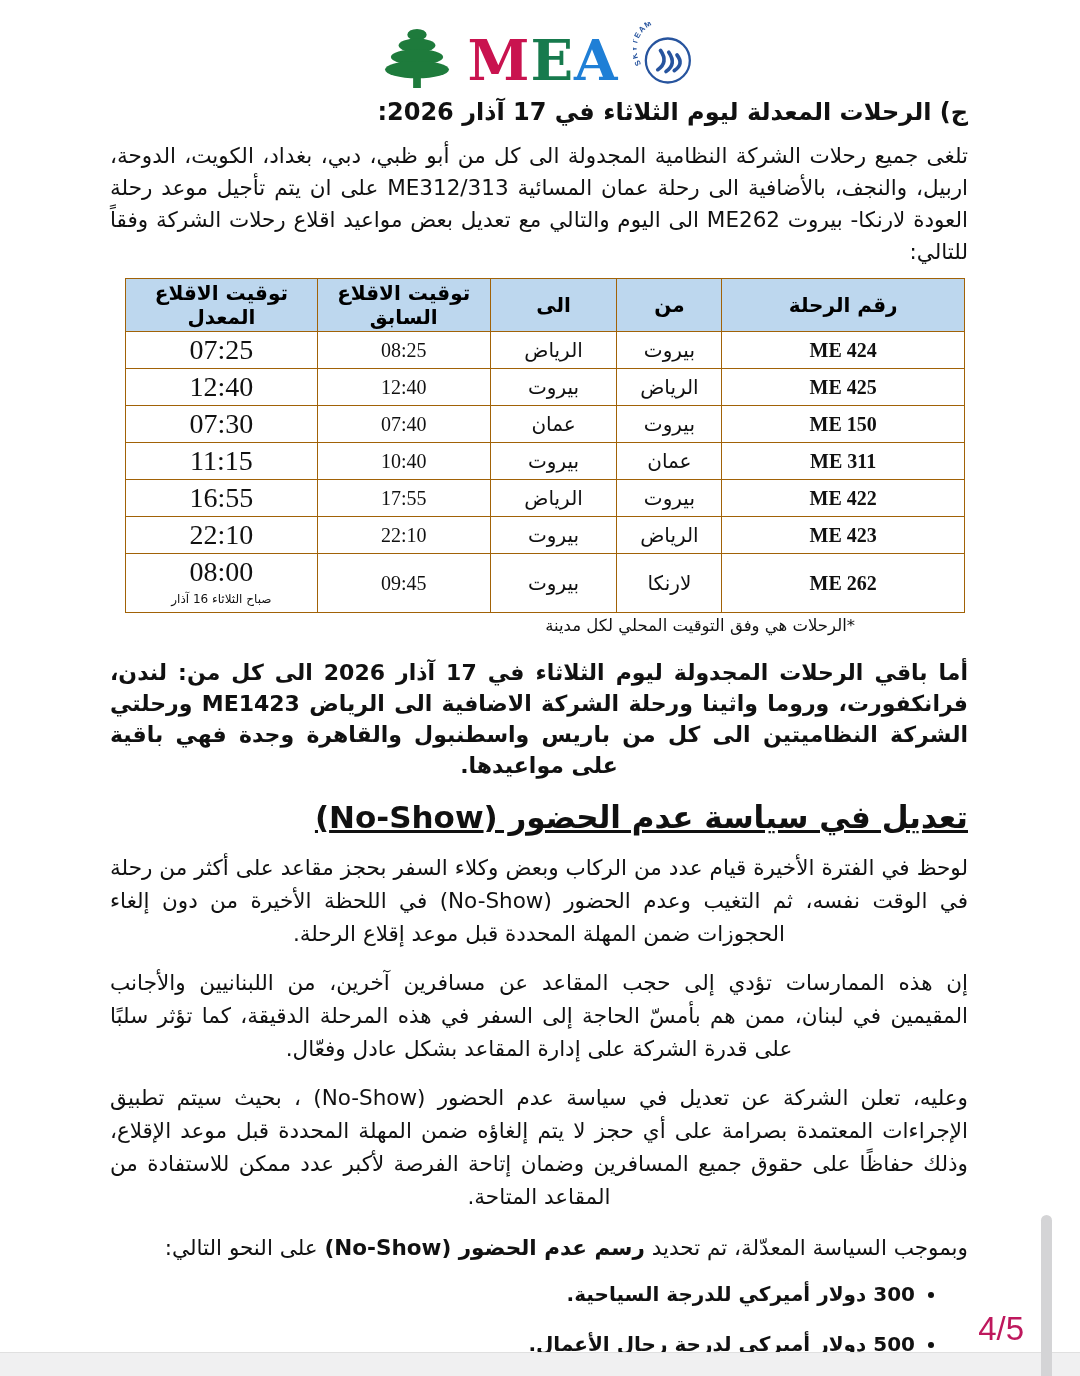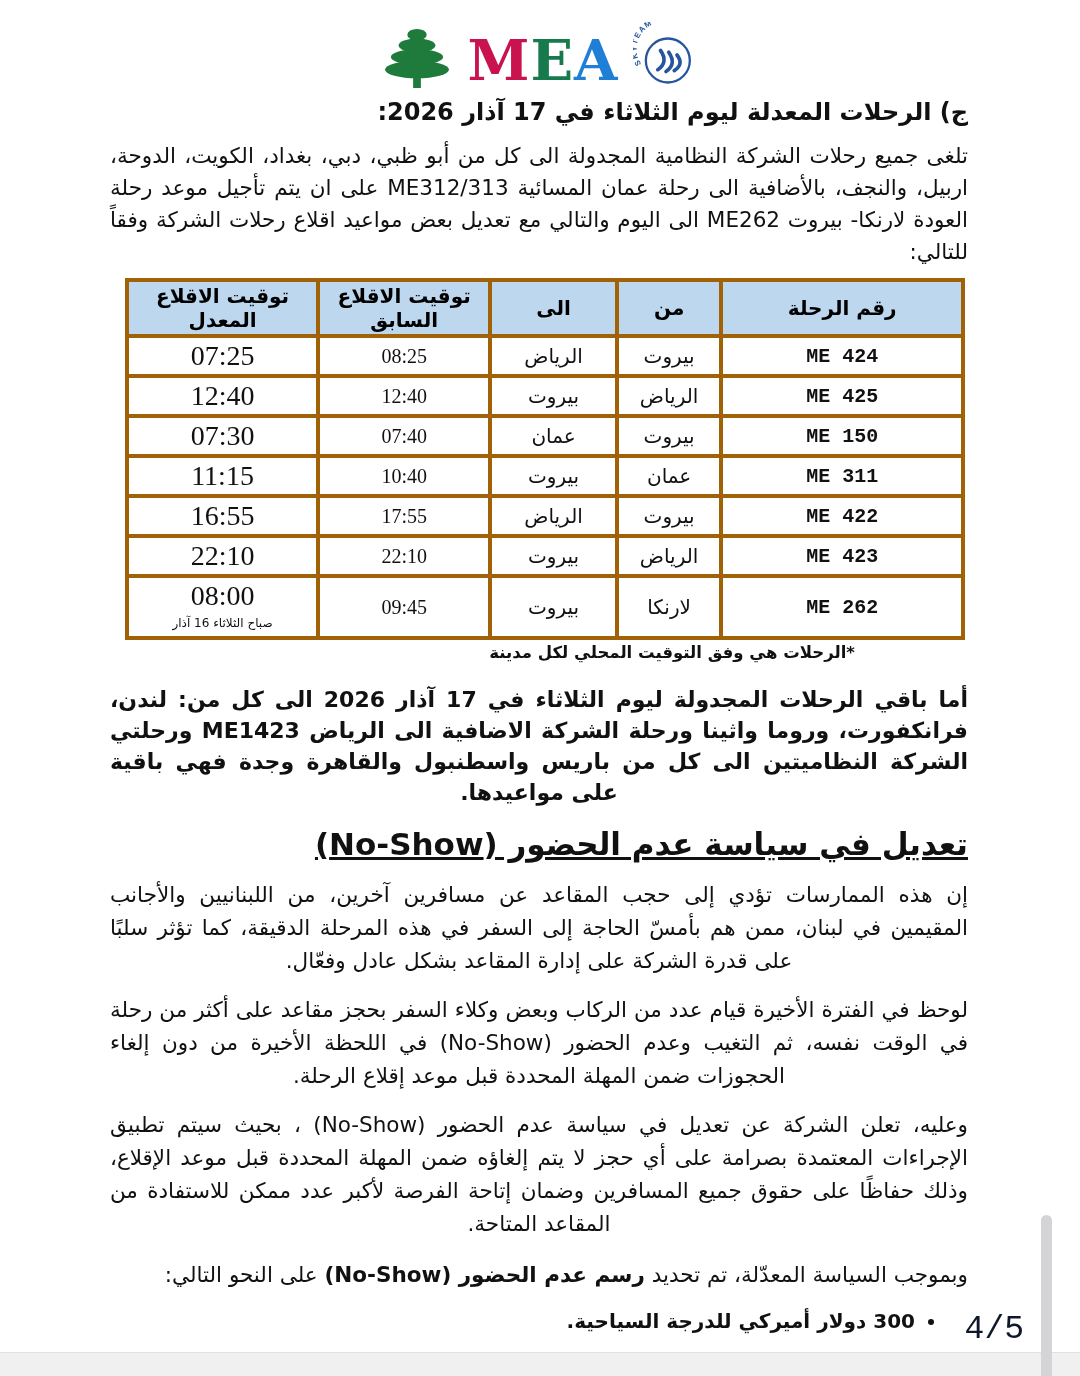--- a/index.html
+++ b/index.html
@@ -20,30 +20,30 @@
              text-align:justify;text-align-last:center;}
   .section-heading{margin:18px 112px 0 110px;text-align:right;font-weight:bold;font-size:31px;}
   .section-heading .u{text-decoration:underline;}
   .fees-intro{margin:18px 112px 0 110px;text-align:right;font-size:21.5px;line-height:33px;}
   .fees-intro b{font-weight:bold;}
   .fees-list{margin:14px 0 0 0;padding:0 165px 0 0;list-style:disc;direction:rtl;}
   .fees-list li{font-size:20px;font-weight:bold;margin-bottom:18px;line-height:32px;text-align:right;}
   
   .flights-table{border-collapse:collapse;direction:rtl;margin:10px 115px 0 auto;width:840px;
                  border:1px solid #9CC2E5;}
-  .flights-table th,.flights-table td{border:4px solid #a16207;text-align:center;vertical-align:middle;padding:2px 3px;}
+  .flights-table th,.flights-table td{border:1px solid #a16207;text-align:center;vertical-align:middle;padding:2px 3px;}
   .flights-table th{background:#BDD7EE;font-weight:bold;font-size:20px;height:31px;color:#000;}
   .flights-table td{font-size:20px;height:24px;}
-  .c-flight{font-family:Liberation Mono, monospace;font-weight:bold;font-size:23px;margin-top:16px;}
+  .c-flight{font-family:Liberation Serif, serif;font-weight:bold;font-size:23px;margin-top:16px;}
   .c-time{font-family:"Liberation Serif",serif;font-size:28px;}
   .c-new-note{font-size:12px;line-height:22px;}
-  .table-footnote{margin:3px 225px 0 0;text-align:right;font-size:16.5px;font-weight:bold;}
-  
-  .page-number{position:absolute;right:56px;bottom:28px;font-family:Liberation Mono, monospace;
-               font-size:33px;color:#0f172a;}
+  .table-footnote{margin:3px 225px 0 0;text-align:right;font-size:16.5px;}
+  
+  .page-number{position:absolute;right:56px;bottom:28px;font-family:Liberation Sans, sans-serif;
+               font-size:33px;color:#be185d;}
   .bottom-strip{position:absolute;left:0;right:0;bottom:0;height:23px;background:#F0F0F1;border-top:1px solid #E0E0E0;}
   .scroll-thumb{position:absolute;left:1041px;top:1215px;width:11px;height:161px;background:#D4D4D6;
                 border-radius:6px 6px 0 0;z-index:5;}
 </style>
 </head>
 <body>
 
 <div class="page">
 
   <div class="logo-row">
@@ -176,22 +176,22 @@
         </tbody>
     </table>
     <div class="table-footnote rtl">*الرحلات هي وفق التوقيت المحلي لكل مدينة</div>
   </div>
 
   <p class="bold-para rtl">أما باقي الرحلات المجدولة ليوم الثلاثاء في 17 آذار 2026 الى كل من: لندن، فرانكفورت، وروما واثينا ورحلة الشركة الاضافية الى الرياض ME1423 ورحلتي الشركة النظاميتين الى كل من باريس واسطنبول والقاهرة وجدة فهي باقية على مواعيدها.</p>
 
   <div class="section-heading rtl">
     <span class="u">تعديل في سياسة عدم الحضور (No-Show)</span>
   </div>
+  <p class="para rtl">لوحظ في الفترة الأخيرة قيام عدد من الركاب وبعض وكلاء السفر بحجز مقاعد على أكثر من رحلة في الوقت نفسه، ثم التغيب وعدم الحضور (No-Show) في اللحظة الأخيرة من دون إلغاء الحجوزات ضمن المهلة المحددة قبل موعد إقلاع الرحلة.</p>
   <p class="para rtl">إن هذه الممارسات تؤدي إلى حجب المقاعد عن مسافرين آخرين، من اللبنانيين والأجانب المقيمين في لبنان، ممن هم بأمسّ الحاجة إلى السفر في هذه المرحلة الدقيقة، كما تؤثر سلبًا على قدرة الشركة على إدارة المقاعد بشكل عادل وفعّال.</p>
-  <p class="para rtl">لوحظ في الفترة الأخيرة قيام عدد من الركاب وبعض وكلاء السفر بحجز مقاعد على أكثر من رحلة في الوقت نفسه، ثم التغيب وعدم الحضور (No-Show) في اللحظة الأخيرة من دون إلغاء الحجوزات ضمن المهلة المحددة قبل موعد إقلاع الرحلة.</p>
   <p class="para rtl">وعليه، تعلن الشركة عن تعديل في سياسة عدم الحضور (No-Show) ، بحيث سيتم تطبيق الإجراءات المعتمدة بصرامة على أي حجز لا يتم إلغاؤه ضمن المهلة المحددة قبل موعد الإقلاع، وذلك حفاظًا على حقوق جميع المسافرين وضمان إتاحة الفرصة لأكبر عدد ممكن للاستفادة من المقاعد المتاحة.</p>
 
   <div class="fees-intro rtl">
     <span>وبموجب السياسة المعدّلة، تم تحديد </span><b>رسم عدم الحضور (No-Show)</b><span> على النحو التالي:</span>
   </div>
 
   <ul class="fees-list">
     <li>300 دولار أميركي للدرجة السياحية.</li>
     <li>500 دولار أميركي لدرجة رجال الأعمال.</li>
   </ul>

